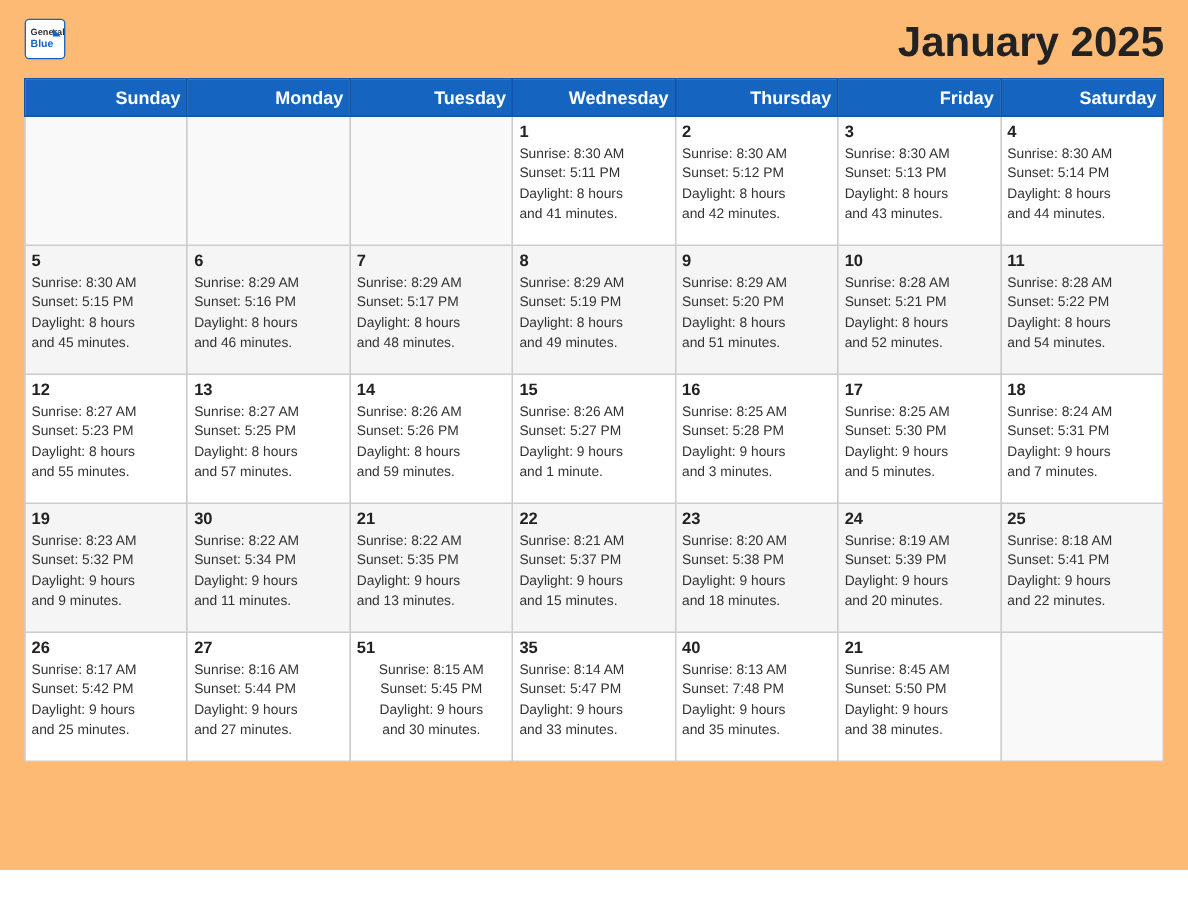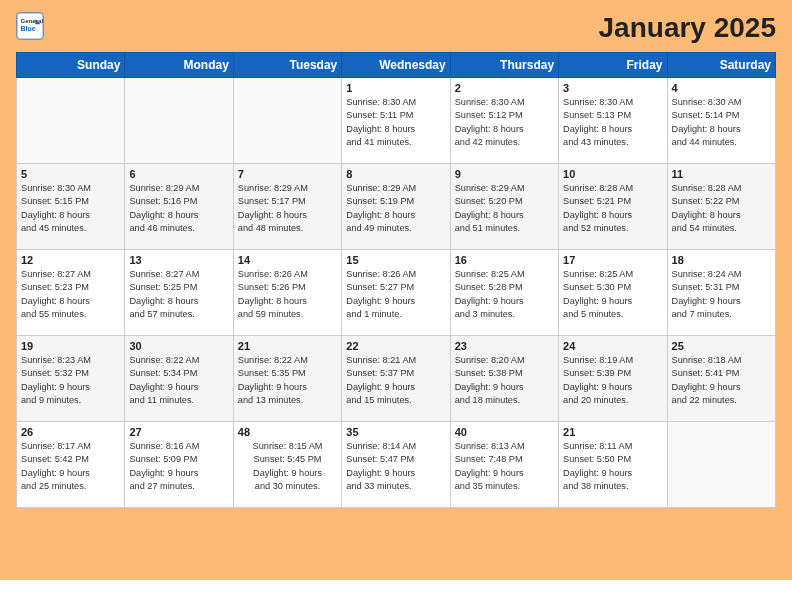--- a/index.html
+++ b/index.html
@@ -307,26 +307,26 @@
           <td>
             <span class="day-num">26</span>
             <div class="day-info" style="white-space: pre-line;">Sunrise: 8:17 AM
 Sunset: 5:42 PM
 Daylight: 9 hours
 and 25 minutes.</div>
           </td>
           <td>
             <span class="day-num">27</span>
             <div class="day-info" style="white-space: pre-line;">Sunrise: 8:16 AM
-Sunset: 5:09 PM
+Sunset: 5:44 PM
 Daylight: 9 hours
 and 27 minutes.</div>
           </td>
           <td>
-            <span class="day-num">48</span>
+            <span class="day-num">51</span>
             <div class="day-info" style="white-space: pre-line; text-align: center;">Sunrise: 8:15 AM
 Sunset: 5:45 PM
 Daylight: 9 hours
 and 30 minutes.</div>
           </td>
           <td>
             <span class="day-num">35</span>
             <div class="day-info" style="white-space: pre-line;">Sunrise: 8:14 AM
 Sunset: 5:47 PM
 Daylight: 9 hours
@@ -334,21 +334,21 @@
           </td>
           <td>
             <span class="day-num">40</span>
             <div class="day-info" style="white-space: pre-line;">Sunrise: 8:13 AM
 Sunset: 7:48 PM
 Daylight: 9 hours
 and 35 minutes.</div>
           </td>
           <td>
             <span class="day-num">21</span>
-            <div class="day-info" style="white-space: pre-line;">Sunrise: 8:11 AM
+            <div class="day-info" style="white-space: pre-line;">Sunrise: 8:45 AM
 Sunset: 5:50 PM
 Daylight: 9 hours
 and 38 minutes.</div>
           </td>
           <td class="empty-cell"></td>
         </tr>
       </tbody>
   </table>
 </div>
 

